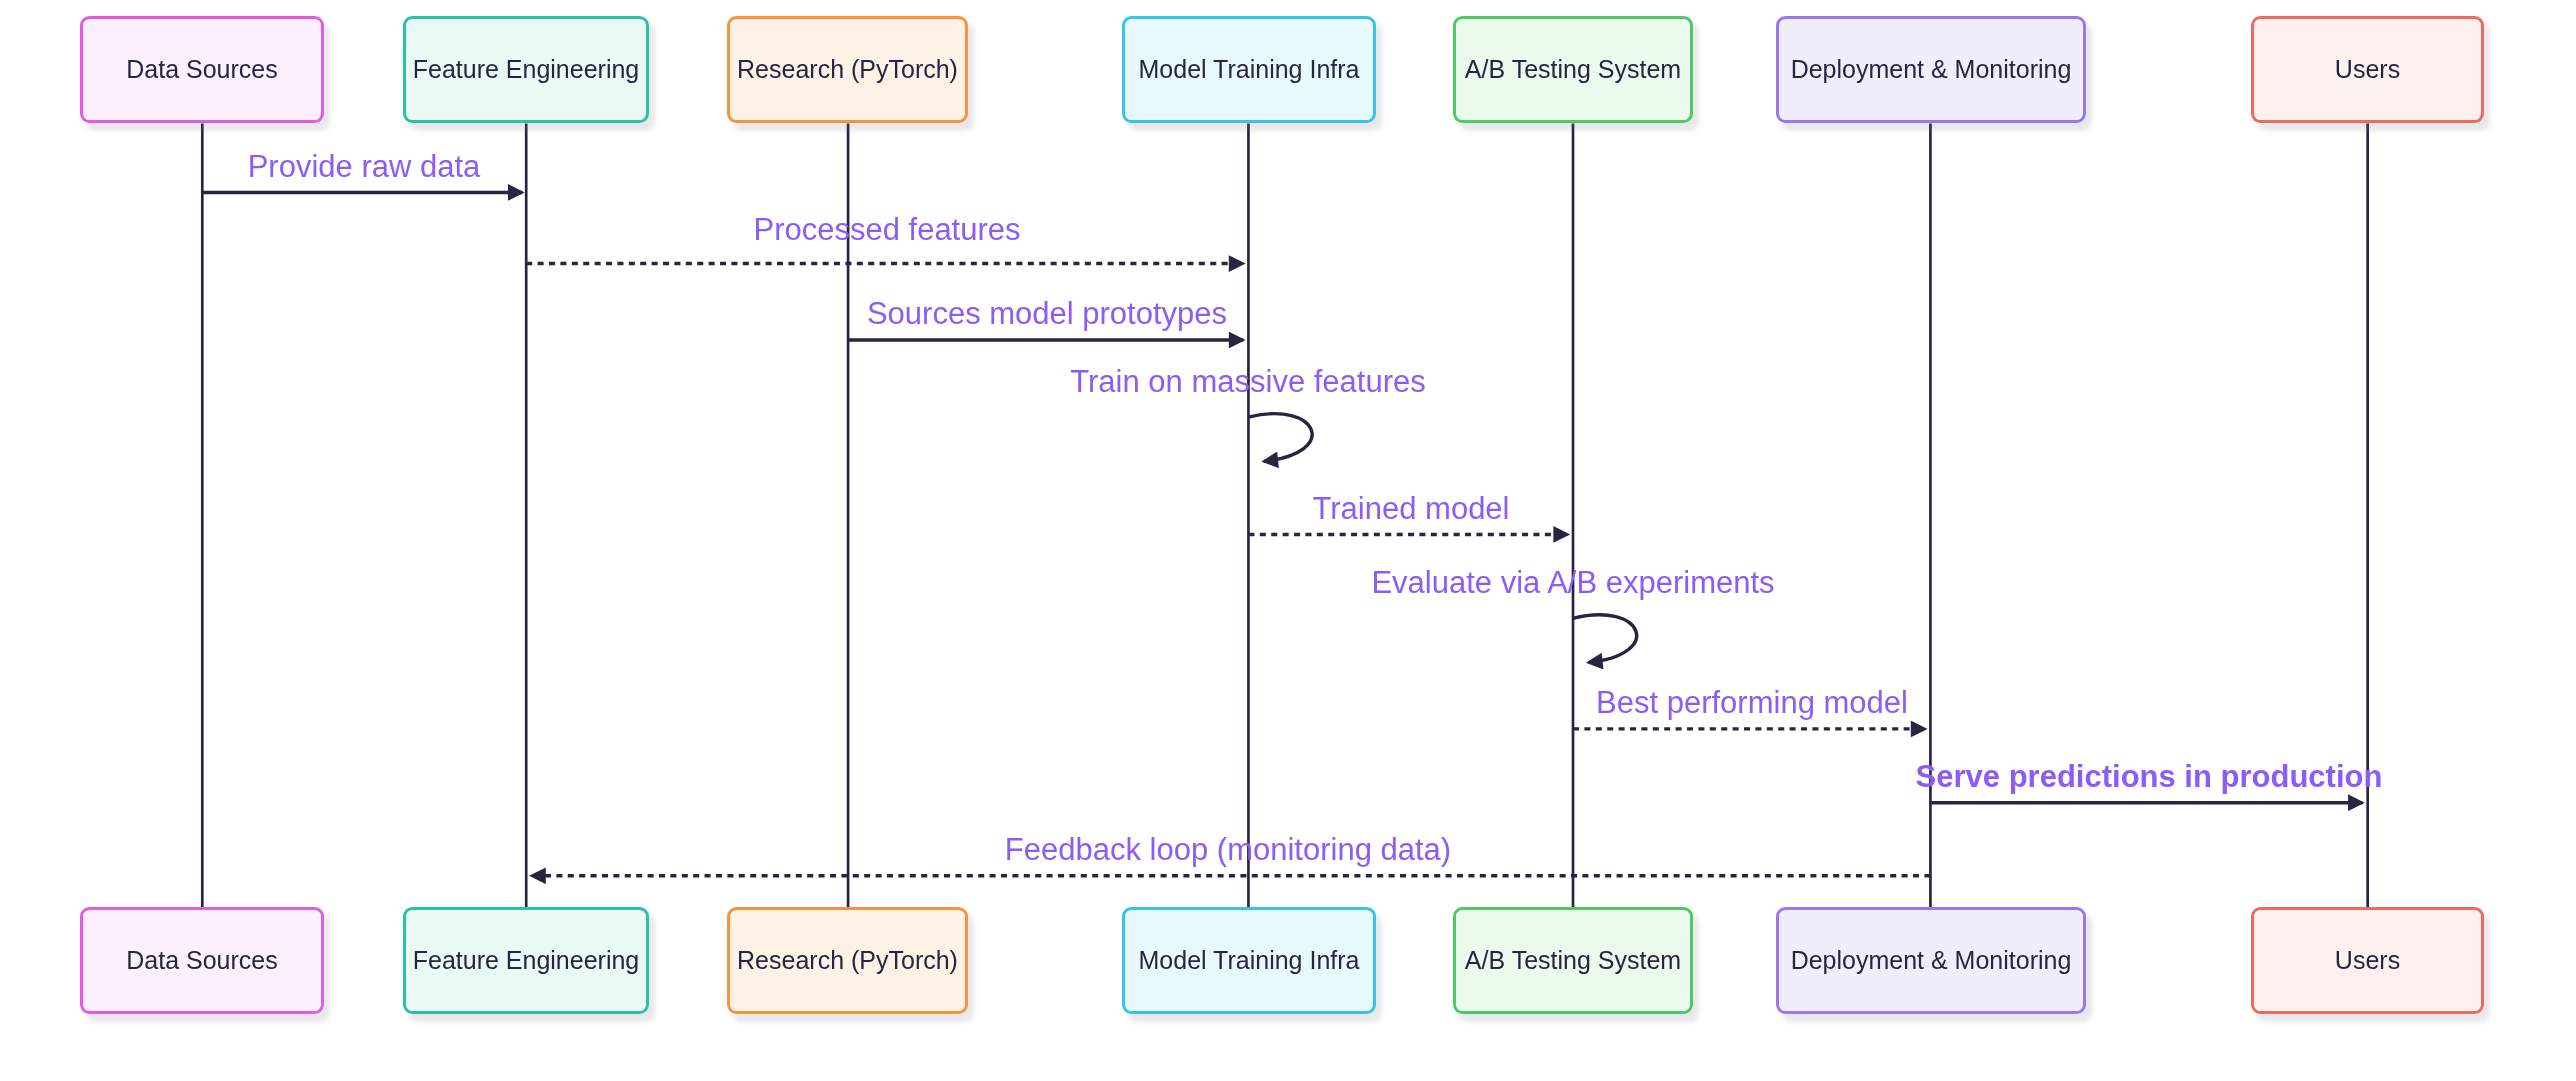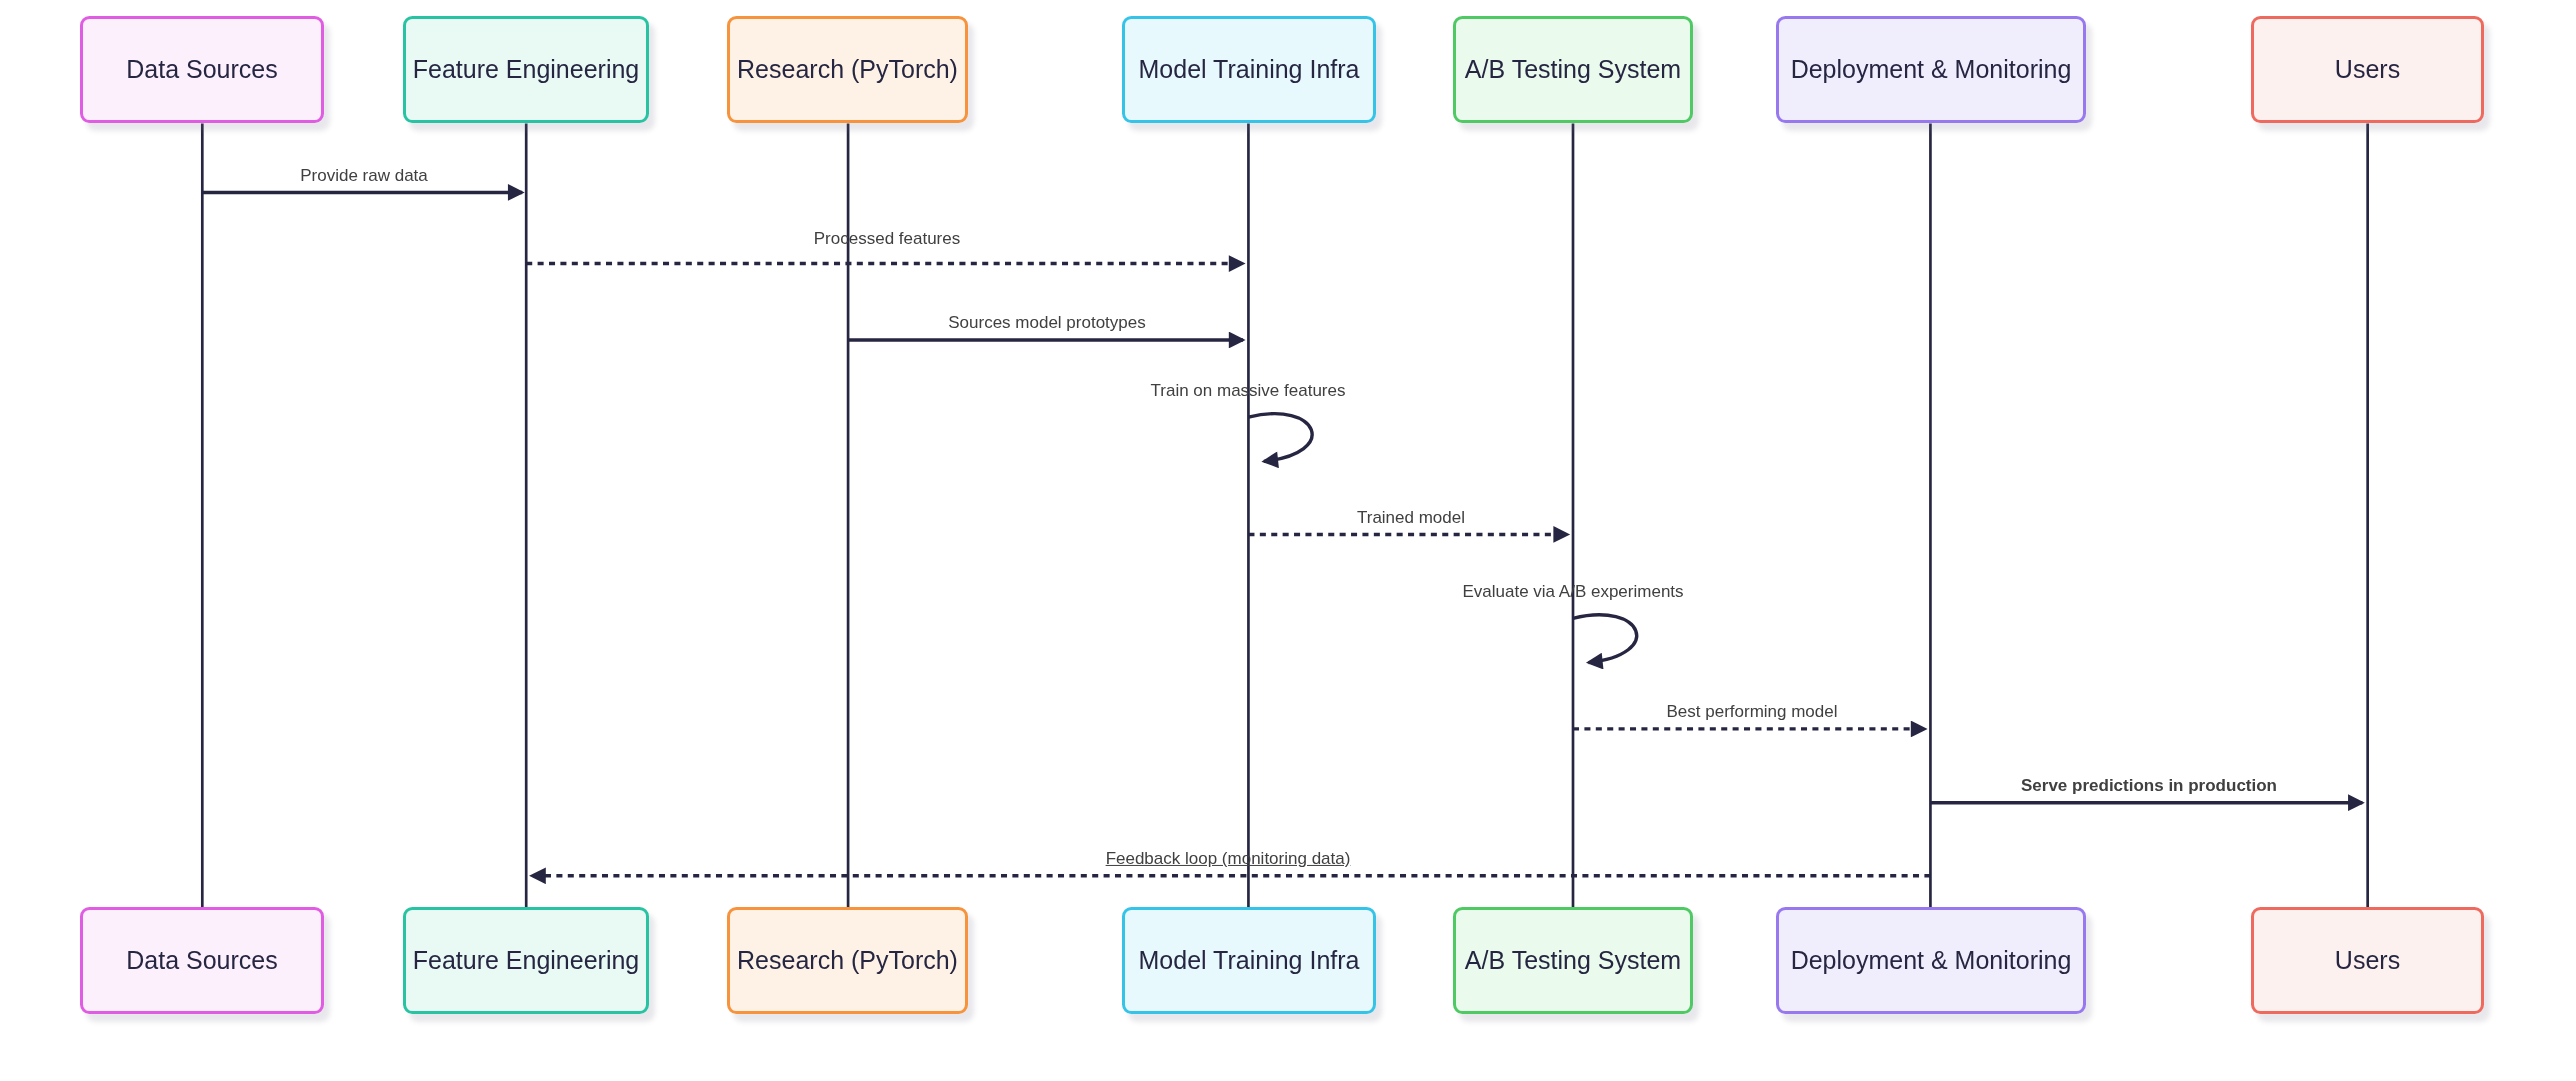--- a/index.html
+++ b/index.html
@@ -27,24 +27,24 @@
   }
   .actor-box .actor-label {
     font-size: 25px;
     line-height: 1;
     white-space: nowrap;
     color: #262642;
   }
   .msg-label {
     position: absolute;
     transform: translate(-50%, -100%);
-    font-size: 17px;
+    font-size: 31px;
     line-height: 1.18;
     white-space: nowrap;
-    color: #404040;
+    color: #8b5cf6;
   }
 </style>
 </head>
 <body>
 
 <div class="canvas">
 
   <svg class="wires" viewBox="0 0 3840 1612">
     <defs>
       <marker id="arrow" viewBox="0 0 10 10" refX="8.5" refY="5" markerWidth="6" markerHeight="5" orient="auto-start-reverse">
@@ -120,16 +120,16 @@
     </div>
 
   <div class="msg-label" style="left:364px;  top:186px;">Provide raw data</div>
   <div class="msg-label" style="left:887px; top:243px;margin-top:6px;">Processed features</div>
   <div class="msg-label" style="left:1047px; top:333px;">Sources model prototypes</div>
   <div class="msg-label" style="left:1248px; top:401px;">Train on massive features</div>
   <div class="msg-label" style="left:1411px; top:528px;">Trained model</div>
   <div class="msg-label" style="left:1573px; top:602px;">Evaluate via A/B experiments</div>
   <div class="msg-label" style="left:1752px; top:722px;">Best performing model</div>
   <div class="msg-label" style="left:2149px; top:796px;font-weight:bold;">Serve predictions in production</div>
-  <div class="msg-label" style="left:1228px; top:869px;text-decoration:underline;">Feedback loop (monitoring data)</div>
+  <div class="msg-label" style="left:1228px; top:869px;">Feedback loop (monitoring data)</div>
 
 </div>
 
 
 </body></html>

